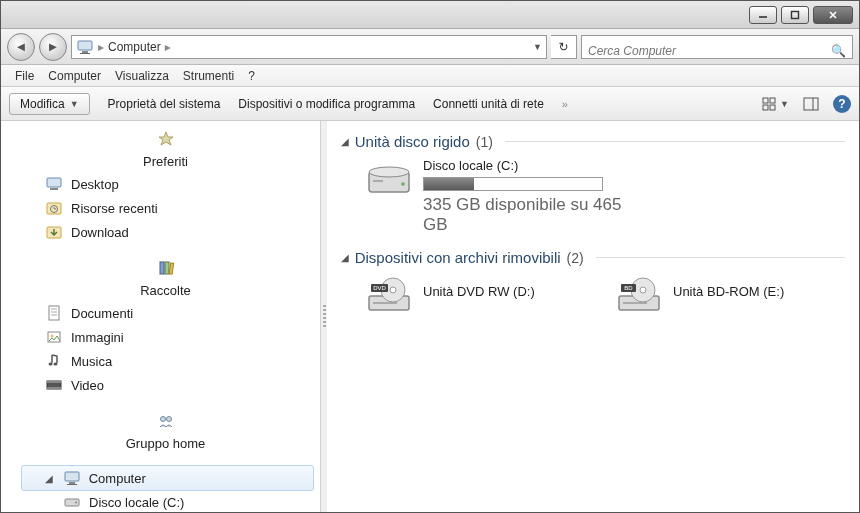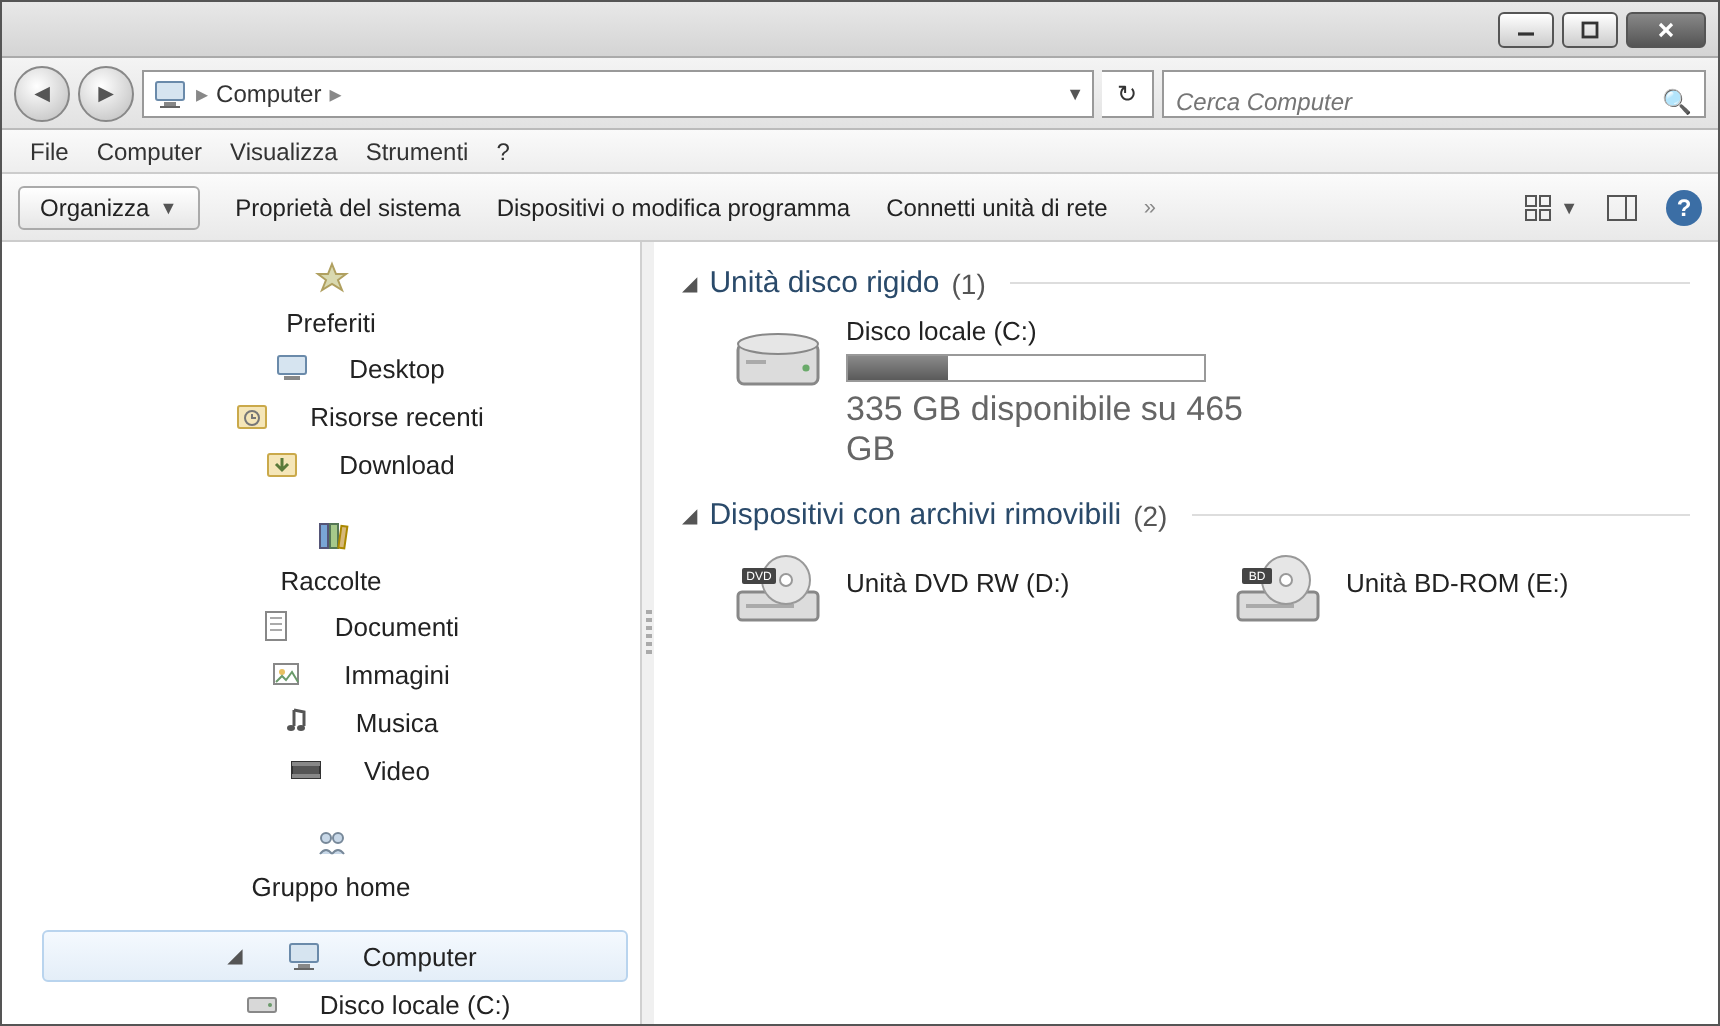--- a/index.html
+++ b/index.html
@@ -104,24 +104,23 @@
     width: 320px;
     border-right: 1px solid #d0d0d0;
     background: #fff;
     padding: 6px 0 6px 10px;
     overflow-y:auto;
     font-size: 13px; color:#222;
   }
   .group { margin-bottom: 12px; }
   .grouphead { display:flex; align-items:center; gap:6px; padding:3px 6px; cursor:pointer;flex-direction:column; }
   .childitem {
-    display:flex; align-items:center; gap:20px;
+    display:flex; align-items:center; gap:8px;
     padding: 3px 6px 3px 34px;
     cursor:pointer;
-    justify-content:center;
   }
   .childitem.selected {
     background: linear-gradient(#f4f9fe,#e4eef8);
     border:1px solid #b9d4ee; border-radius:3px;
     margin: -1px 6px -1px 10px; padding-left: 23px;
   }
   .childitem.sub { padding-left:52px; }
   .nicon { width:18px; height:18px; display:flex; align-items:center; justify-content:center; }
   .nicon svg { width:18px; height:18px; }
   .splitter {
@@ -212,21 +211,21 @@
   <div class="menubar">
     <div class="menuitem">File</div>
     <div class="menuitem">Computer</div>
     <div class="menuitem">Visualizza</div>
     <div class="menuitem">Strumenti</div>
     <div class="menuitem">?</div>
   </div>
 
   <div class="toolbar">
     <div class="organize">
-      <span>Organizza</span>
+      <span>Modifica</span>
       <span class="caret">▼</span>
     </div>
     <span class="tlink">Proprietà del sistema</span>
     <span class="tlink">Dispositivi o modifica programma</span>
     <span class="tlink">Connetti unità di rete</span>
     <span class="chev">»</span>
     <div class="tool-right">
       <div class="view-dd">
         <span class="tinyicon">
           <svg viewBox="0 0 16 16">

